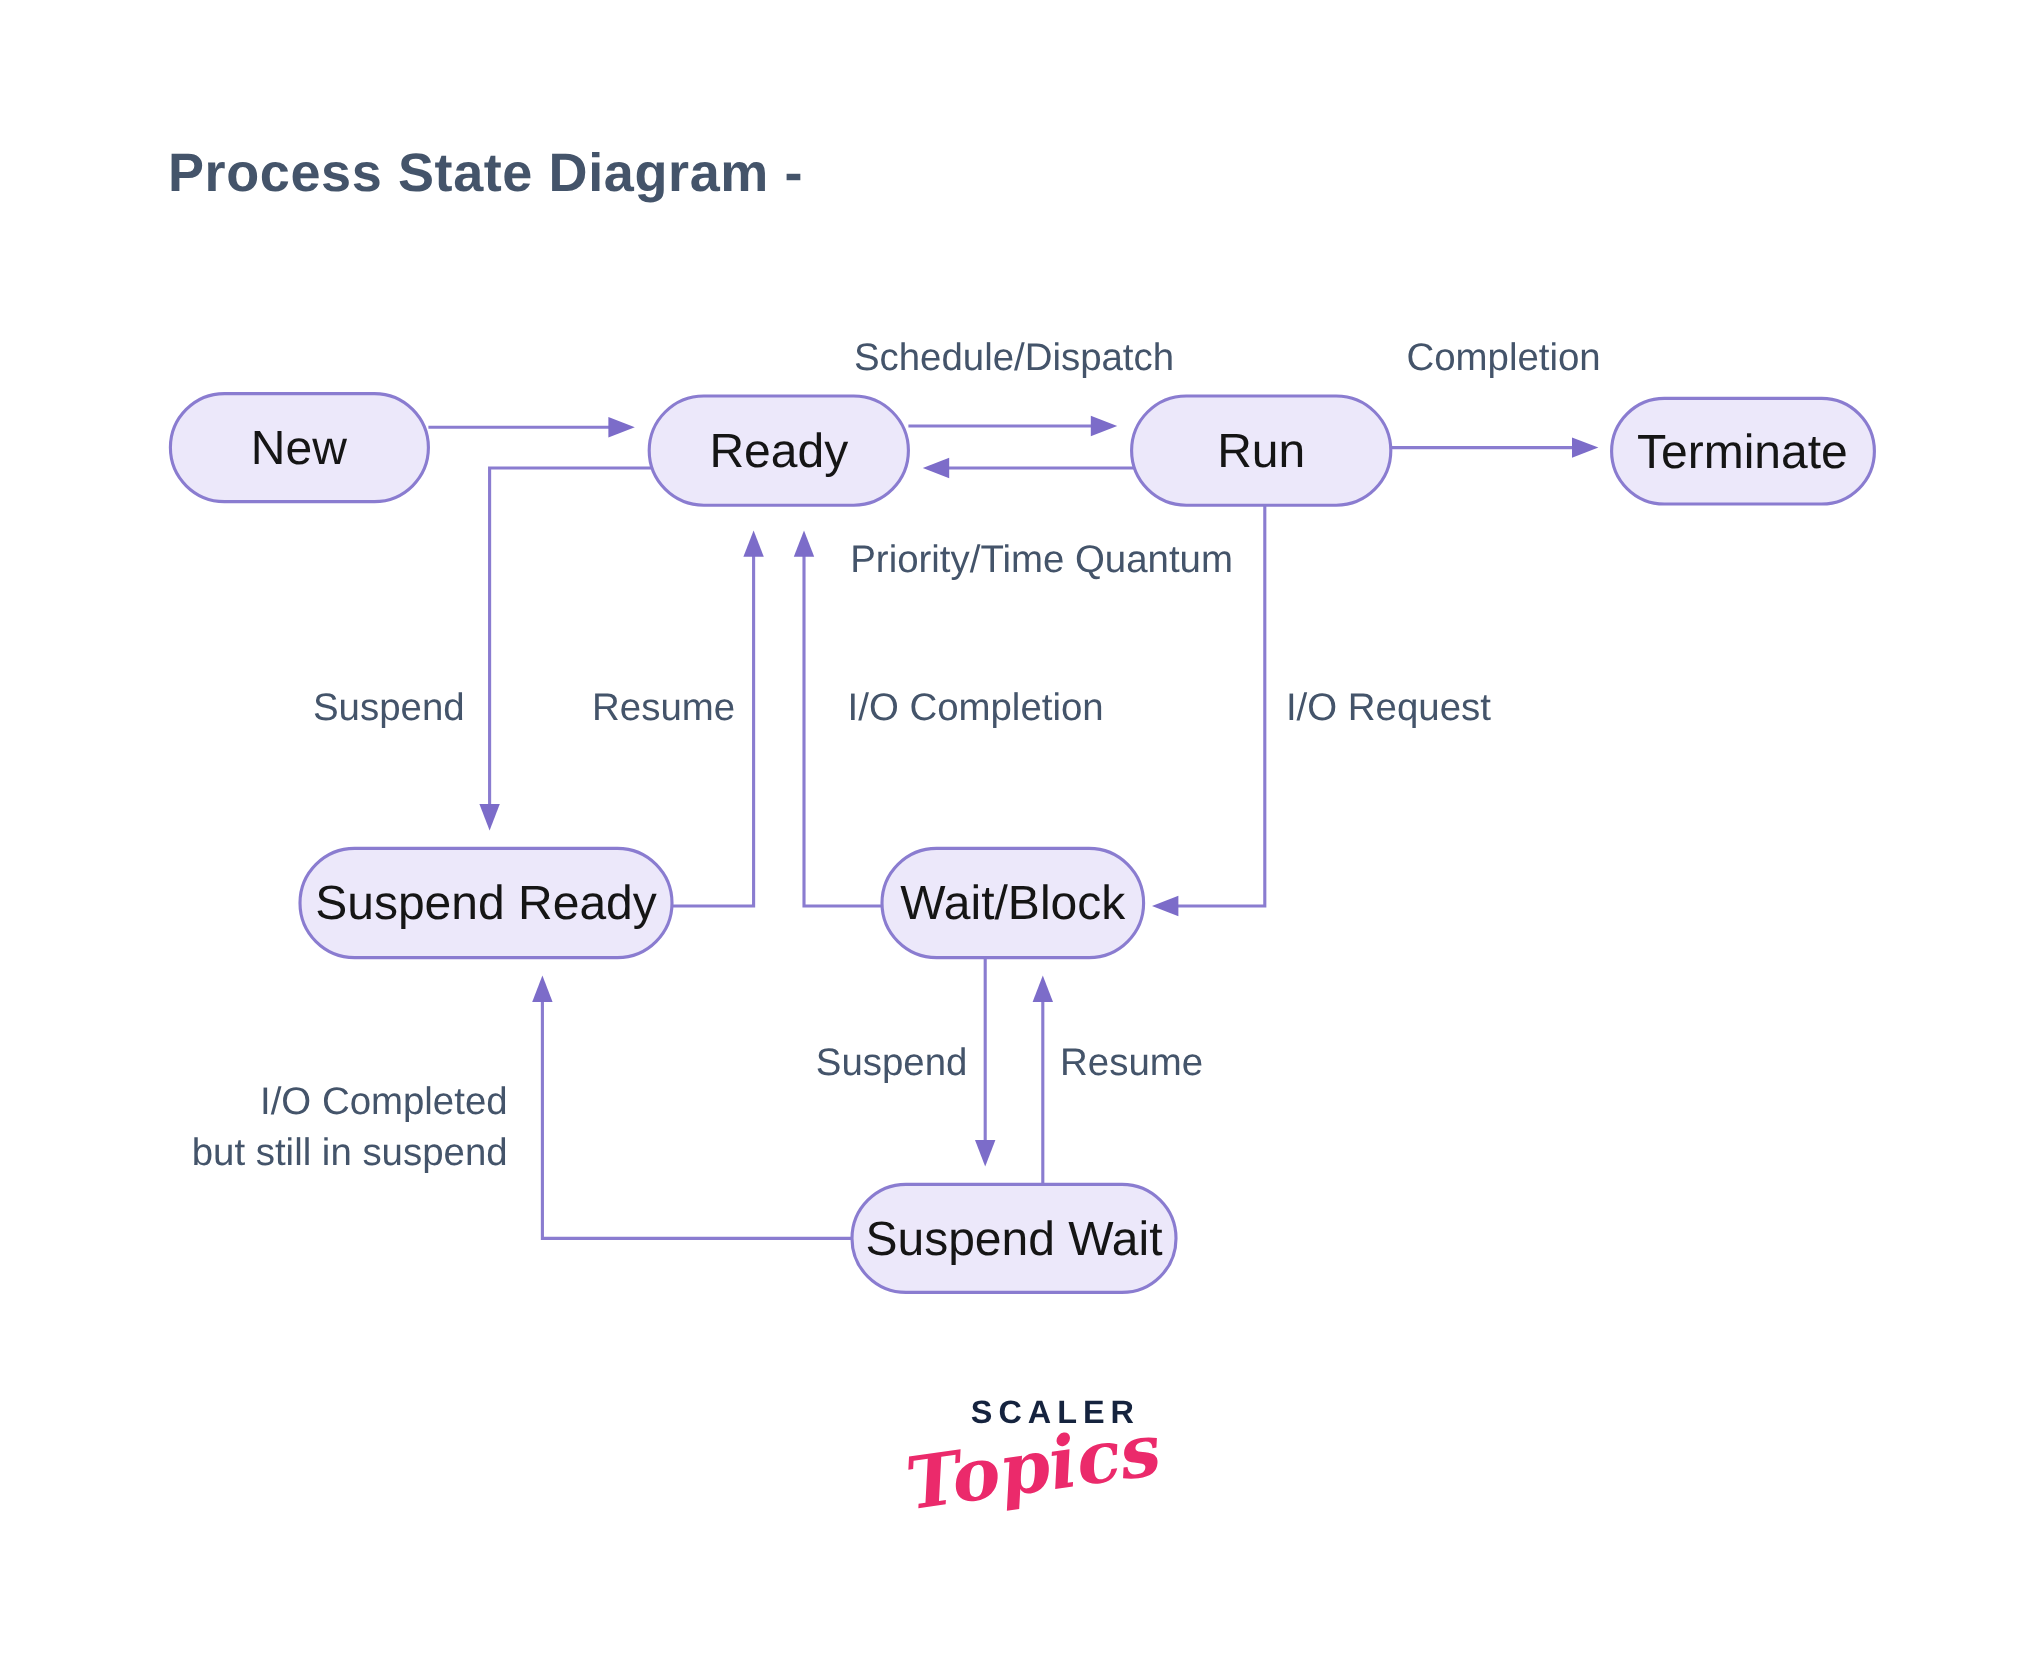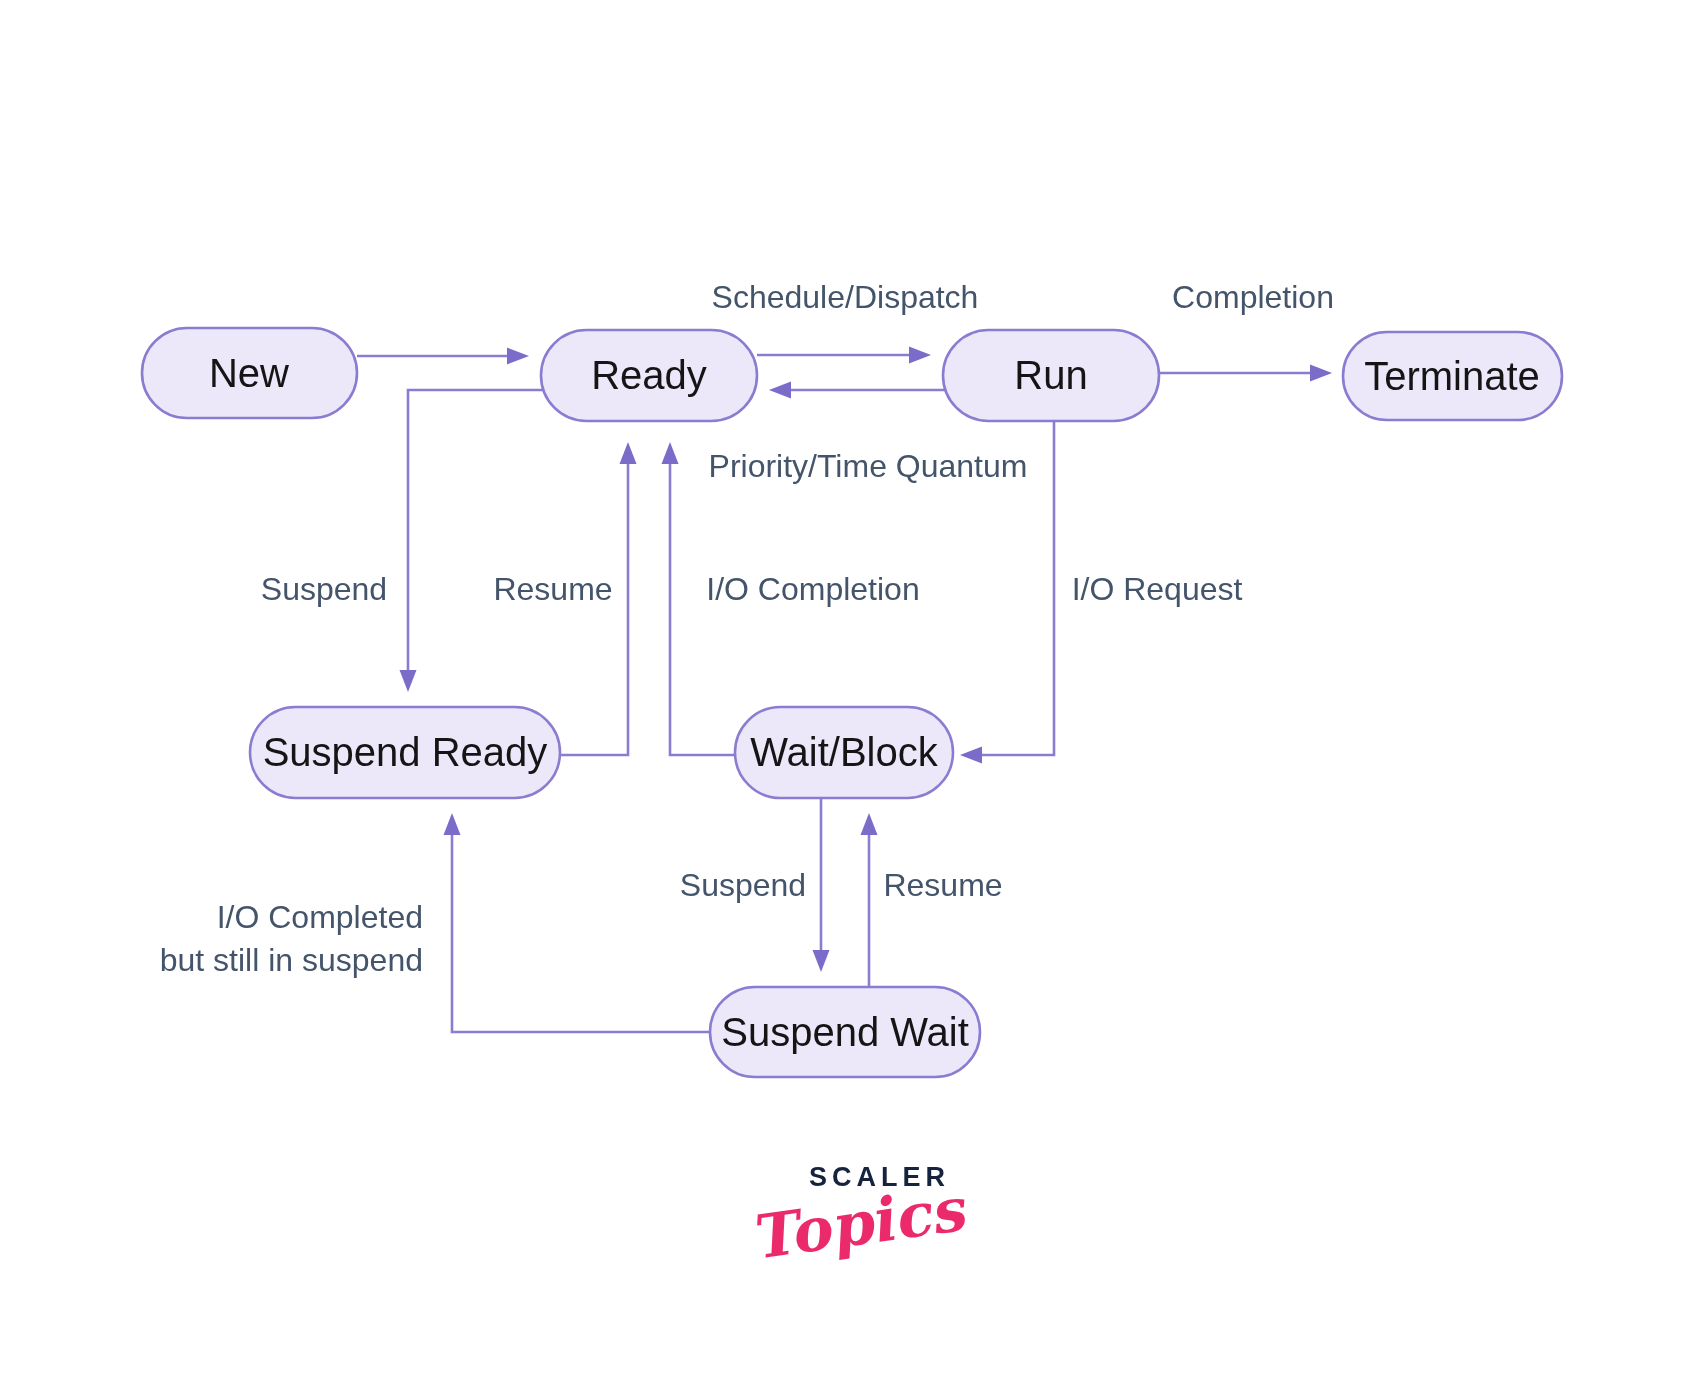--- a/index.html
+++ b/index.html
@@ -58,20 +58,21 @@
     font-size:60px;color:var(--logo-script);
     transform:rotate(-8deg);
     margin-top:2px;
   }
 </style>
 </head>
 <body>
 
 <div id="stage">
 
+  <div id="page-title">Process State Diagram -</div>
 
   <svg width="1701" height="1383" viewBox="0 0 1701 1383">
 
     <g>
       <line class="edge-line" x1="357" y1="356" x2="509" y2="356"></line>
       <polygon class="arrow-head" points="529,356 507,347.5 507,364.5"></polygon>
     </g>
 
     <g>
       <line class="edge-line" x1="757" y1="355" x2="911" y2="355"></line>

